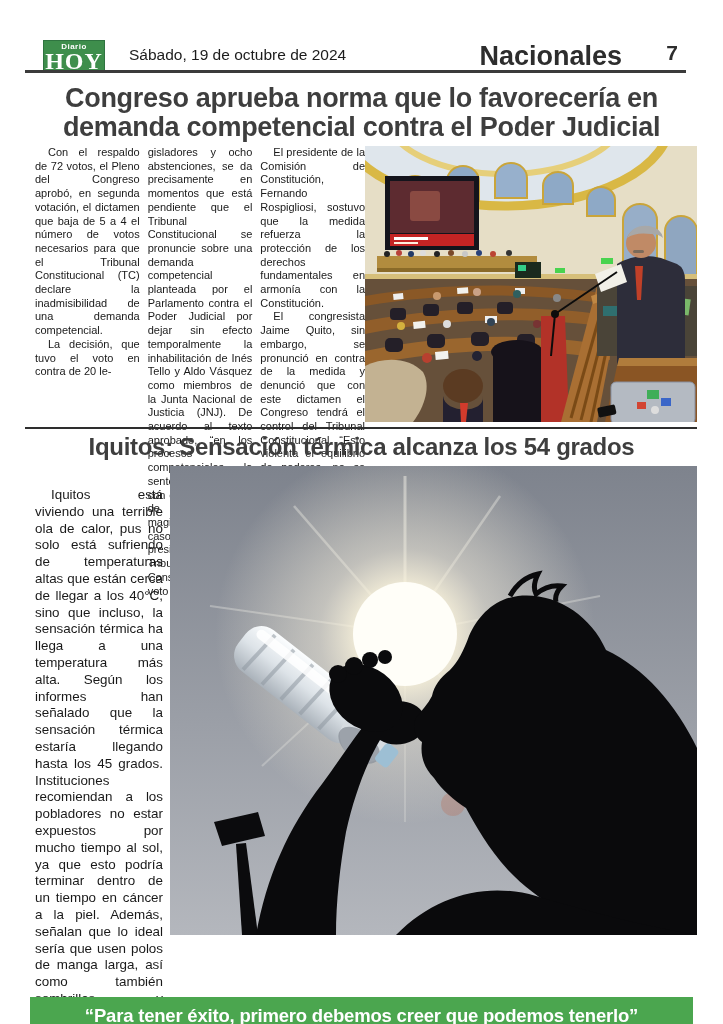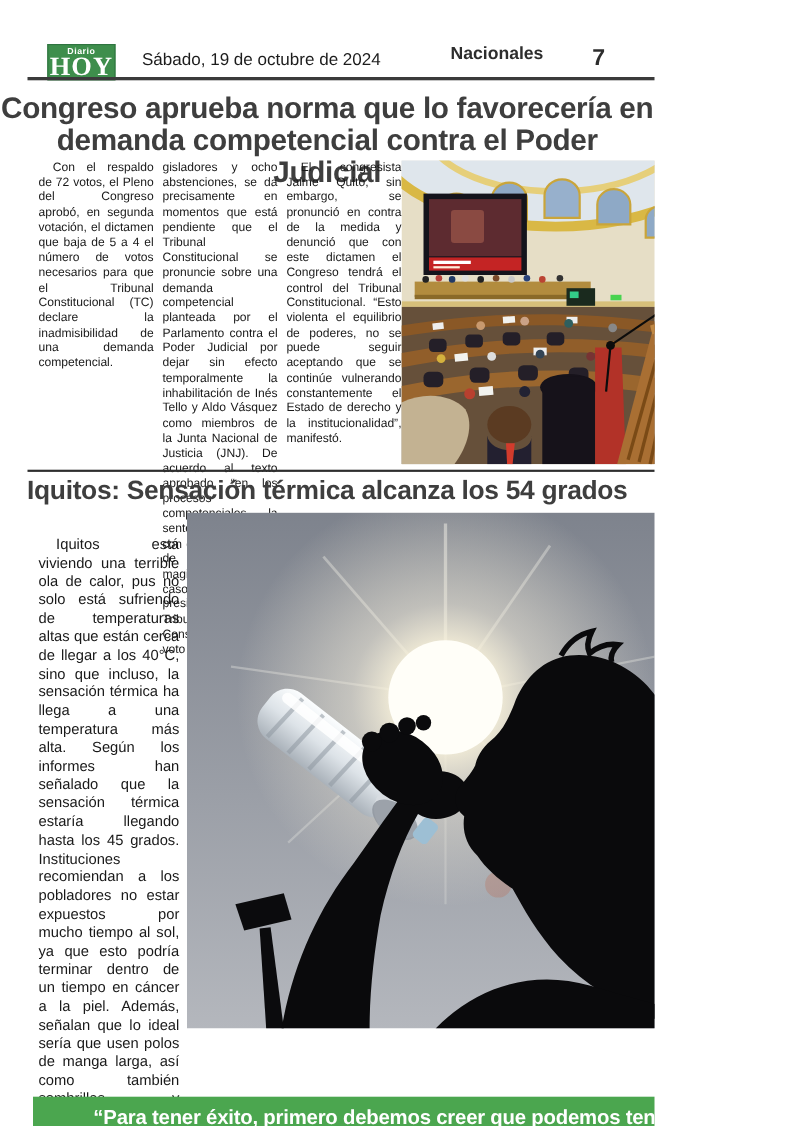--- a/index.html
+++ b/index.html
@@ -1,29 +1,29 @@
 <!DOCTYPE html>
 <html lang="es"><head>
 <meta charset="utf-8">
 <style>
   html,body{margin:0;padding:0;background:#ffffff;}
   #page{
-    position:relative;width:595px;height:1024px;background:#ffffff;
+    position:relative;width:723px;height:1024px;background:#ffffff;
     font-family:"Liberation Sans","DejaVu Sans",sans-serif;color:#1a1a1a;overflow:hidden;
   }
   
   #logo{
     position:absolute;left:43px;top:40px;width:62px;height:33px;
     background:#3e8e4c;border:1px solid #2f7440;box-sizing:border-box;
     display:flex;flex-direction:column;align-items:center;justify-content:center;
   }
   #logo .logo-top{font-size:8px;font-weight:bold;color:#ffffff;line-height:8px;letter-spacing:.5px;}
   #logo .logo-main{font-family:"Liberation Serif","DejaVu Serif",serif;font-size:24px;font-weight:bold;color:#ffffff;line-height:20px;letter-spacing:1px;}
   .date-text{position:absolute;left:113px;top:46px;font-size:15.5px;color:#1c1c1c;margin-left:16px;}
-  .section-label{position:absolute;right:101px;top:41px;font-size:16px;font-weight:bold;color:#2d2d2d;}
+  .section-label{position:absolute;right:101px;top:41px;font-size:27px;font-weight:bold;color:#2d2d2d;}
   .page-number{position:absolute;right:45px;top:41px;font-size:21px;font-weight:bold;color:#2d2d2d;}
   .header-rule{position:absolute;left:25px;top:70px;width:661px;height:3px;background:#3b3b3b;}
   
   .headline{
     position:absolute;left:0;right:0;text-align:center;font-weight:bold;color:#3e3e3e;letter-spacing:-0.3px;
   }
   #headline1{top:80px;}
   #headline1 .hl-inner{max-width:620px;margin:4px auto;font-size:27px;line-height:29px;}
   #headline2{top:433px;font-size:24px;line-height:28px;}
   
@@ -65,25 +65,27 @@
     <div class="header-rule"></div>
   </div>
 
   <div class="headline" id="headline1">
     <div class="hl-inner">Congreso aprueba norma que lo favorecería en demanda competencial contra el Poder Judicial</div>
   </div>
 
   <div id="a1cols">
     <div class="a1col">
       <p class="ind gap">Con el respaldo de 72 votos, el Pleno del Congreso aprobó, en segunda votación, el dictamen que baja de 5 a 4 el número de votos necesarios para que el Tribunal Constitucional (TC) declare la inadmisibilidad de una demanda competencial.</p>
+      <p class="ind gap">La decisión, que tuvo el voto en contra de 20 le-</p>
     </div>
     <div class="a1col">
       <p>gisladores y ocho abstenciones, se da precisamente en momentos que está pendiente que el Tribunal Constitucional se pronuncie sobre una demanda competencial planteada por el Parlamento contra el Poder Judicial por dejar sin efecto temporalmente la inhabilitación de Inés Tello y Aldo Vásquez como miembros de la Junta Nacional de Justicia (JNJ). De acuerdo al texto aprobado, “en los procesos competenciales, la sentencia se obtiene con el voto conforme de cuatro magistrados. En caso de empate, el presidente del Tribunal Constitucional tiene voto decisorio. De</p>
     </div>
     <div class="a1col">
+      <p class="ind gap">El presidente de la Comisión de Constitución, Fernando Rospigliosi, sostuvo que la medida refuerza la protección de los derechos fundamentales en armonía con la Constitución.</p>
       <p class="ind">El congresista Jaime Quito, sin embargo, se pronunció en contra de la medida y denunció que con este dictamen el Congreso tendrá el control del Tribunal Constitucional. “Esto violenta el equilibrio de poderes, no se puede seguir aceptando que se continúe vulnerando constantemente el Estado de derecho y la institucionalidad”, manifestó.</p>
     </div>
   </div>
 
   <div id="photo1">
     <svg viewBox="0 0 332 276" preserveAspectRatio="none">
       <rect width="332" height="276" fill="#e6dec6"></rect>
       <g>
         <ellipse cx="140" cy="-25" rx="165" ry="85" fill="#dfe6ec"></ellipse>
         <ellipse cx="140" cy="-25" rx="165" ry="85" fill="none" stroke="#d9b845" stroke-width="9"></ellipse>

